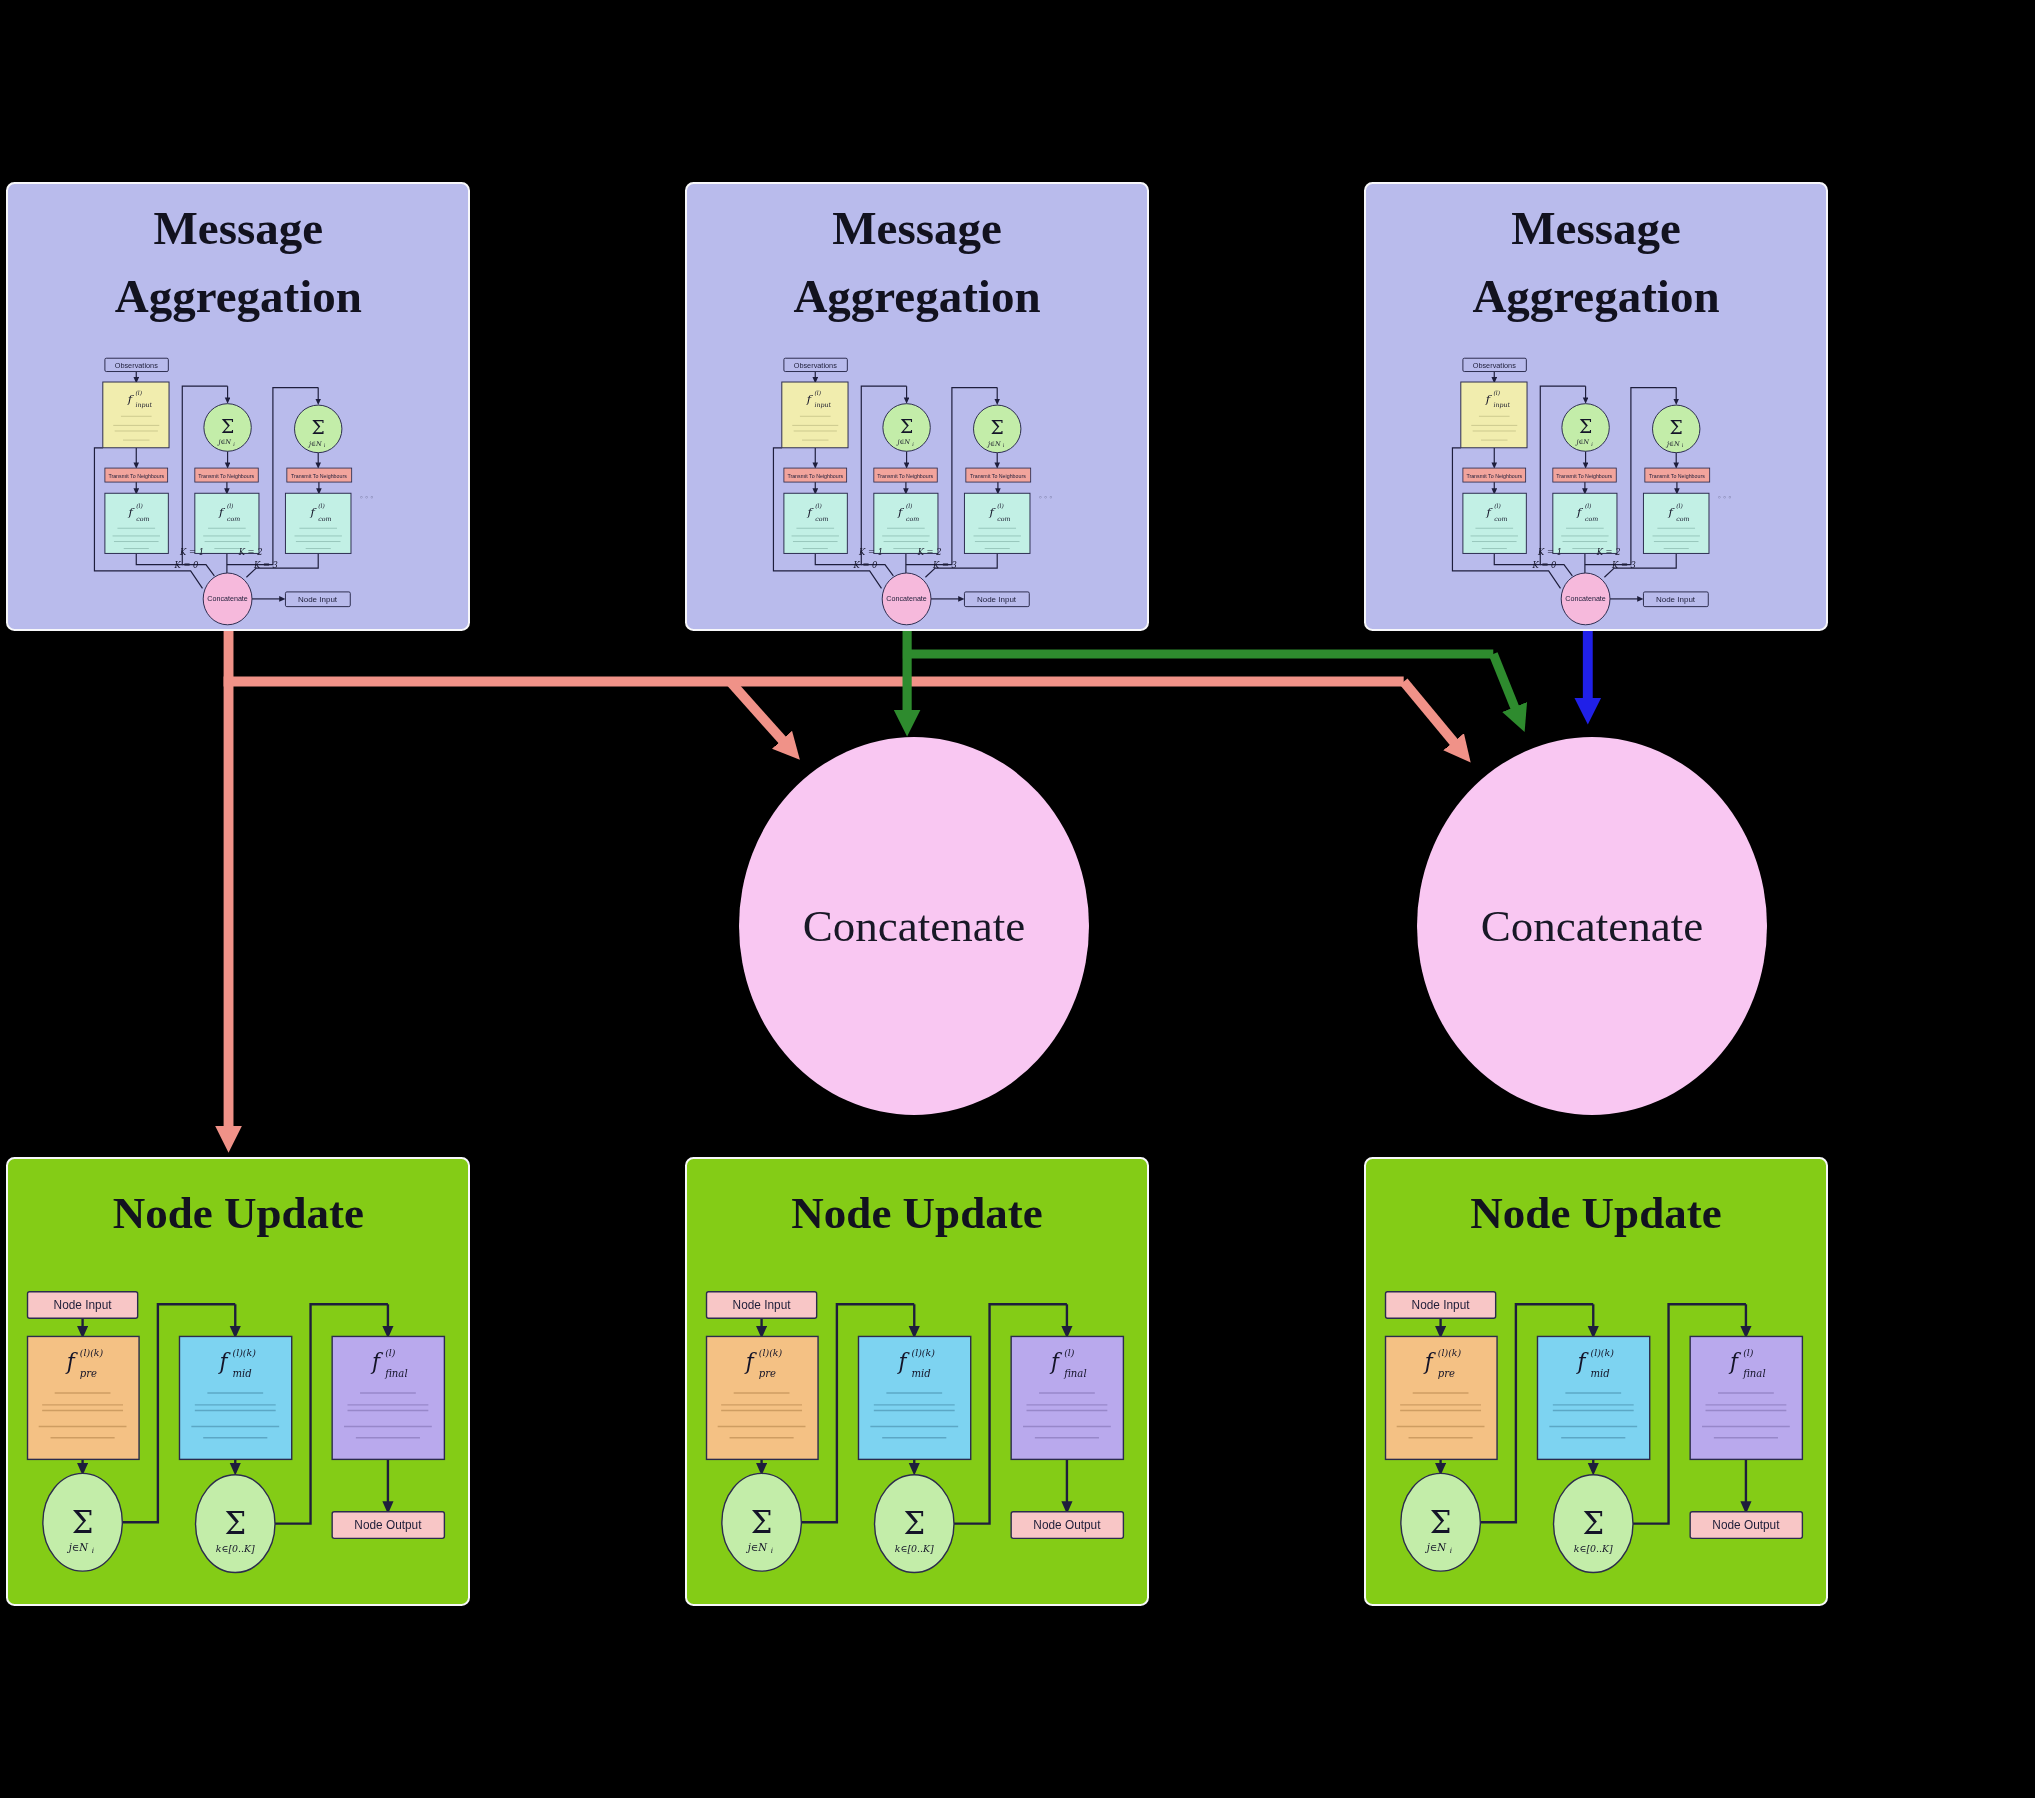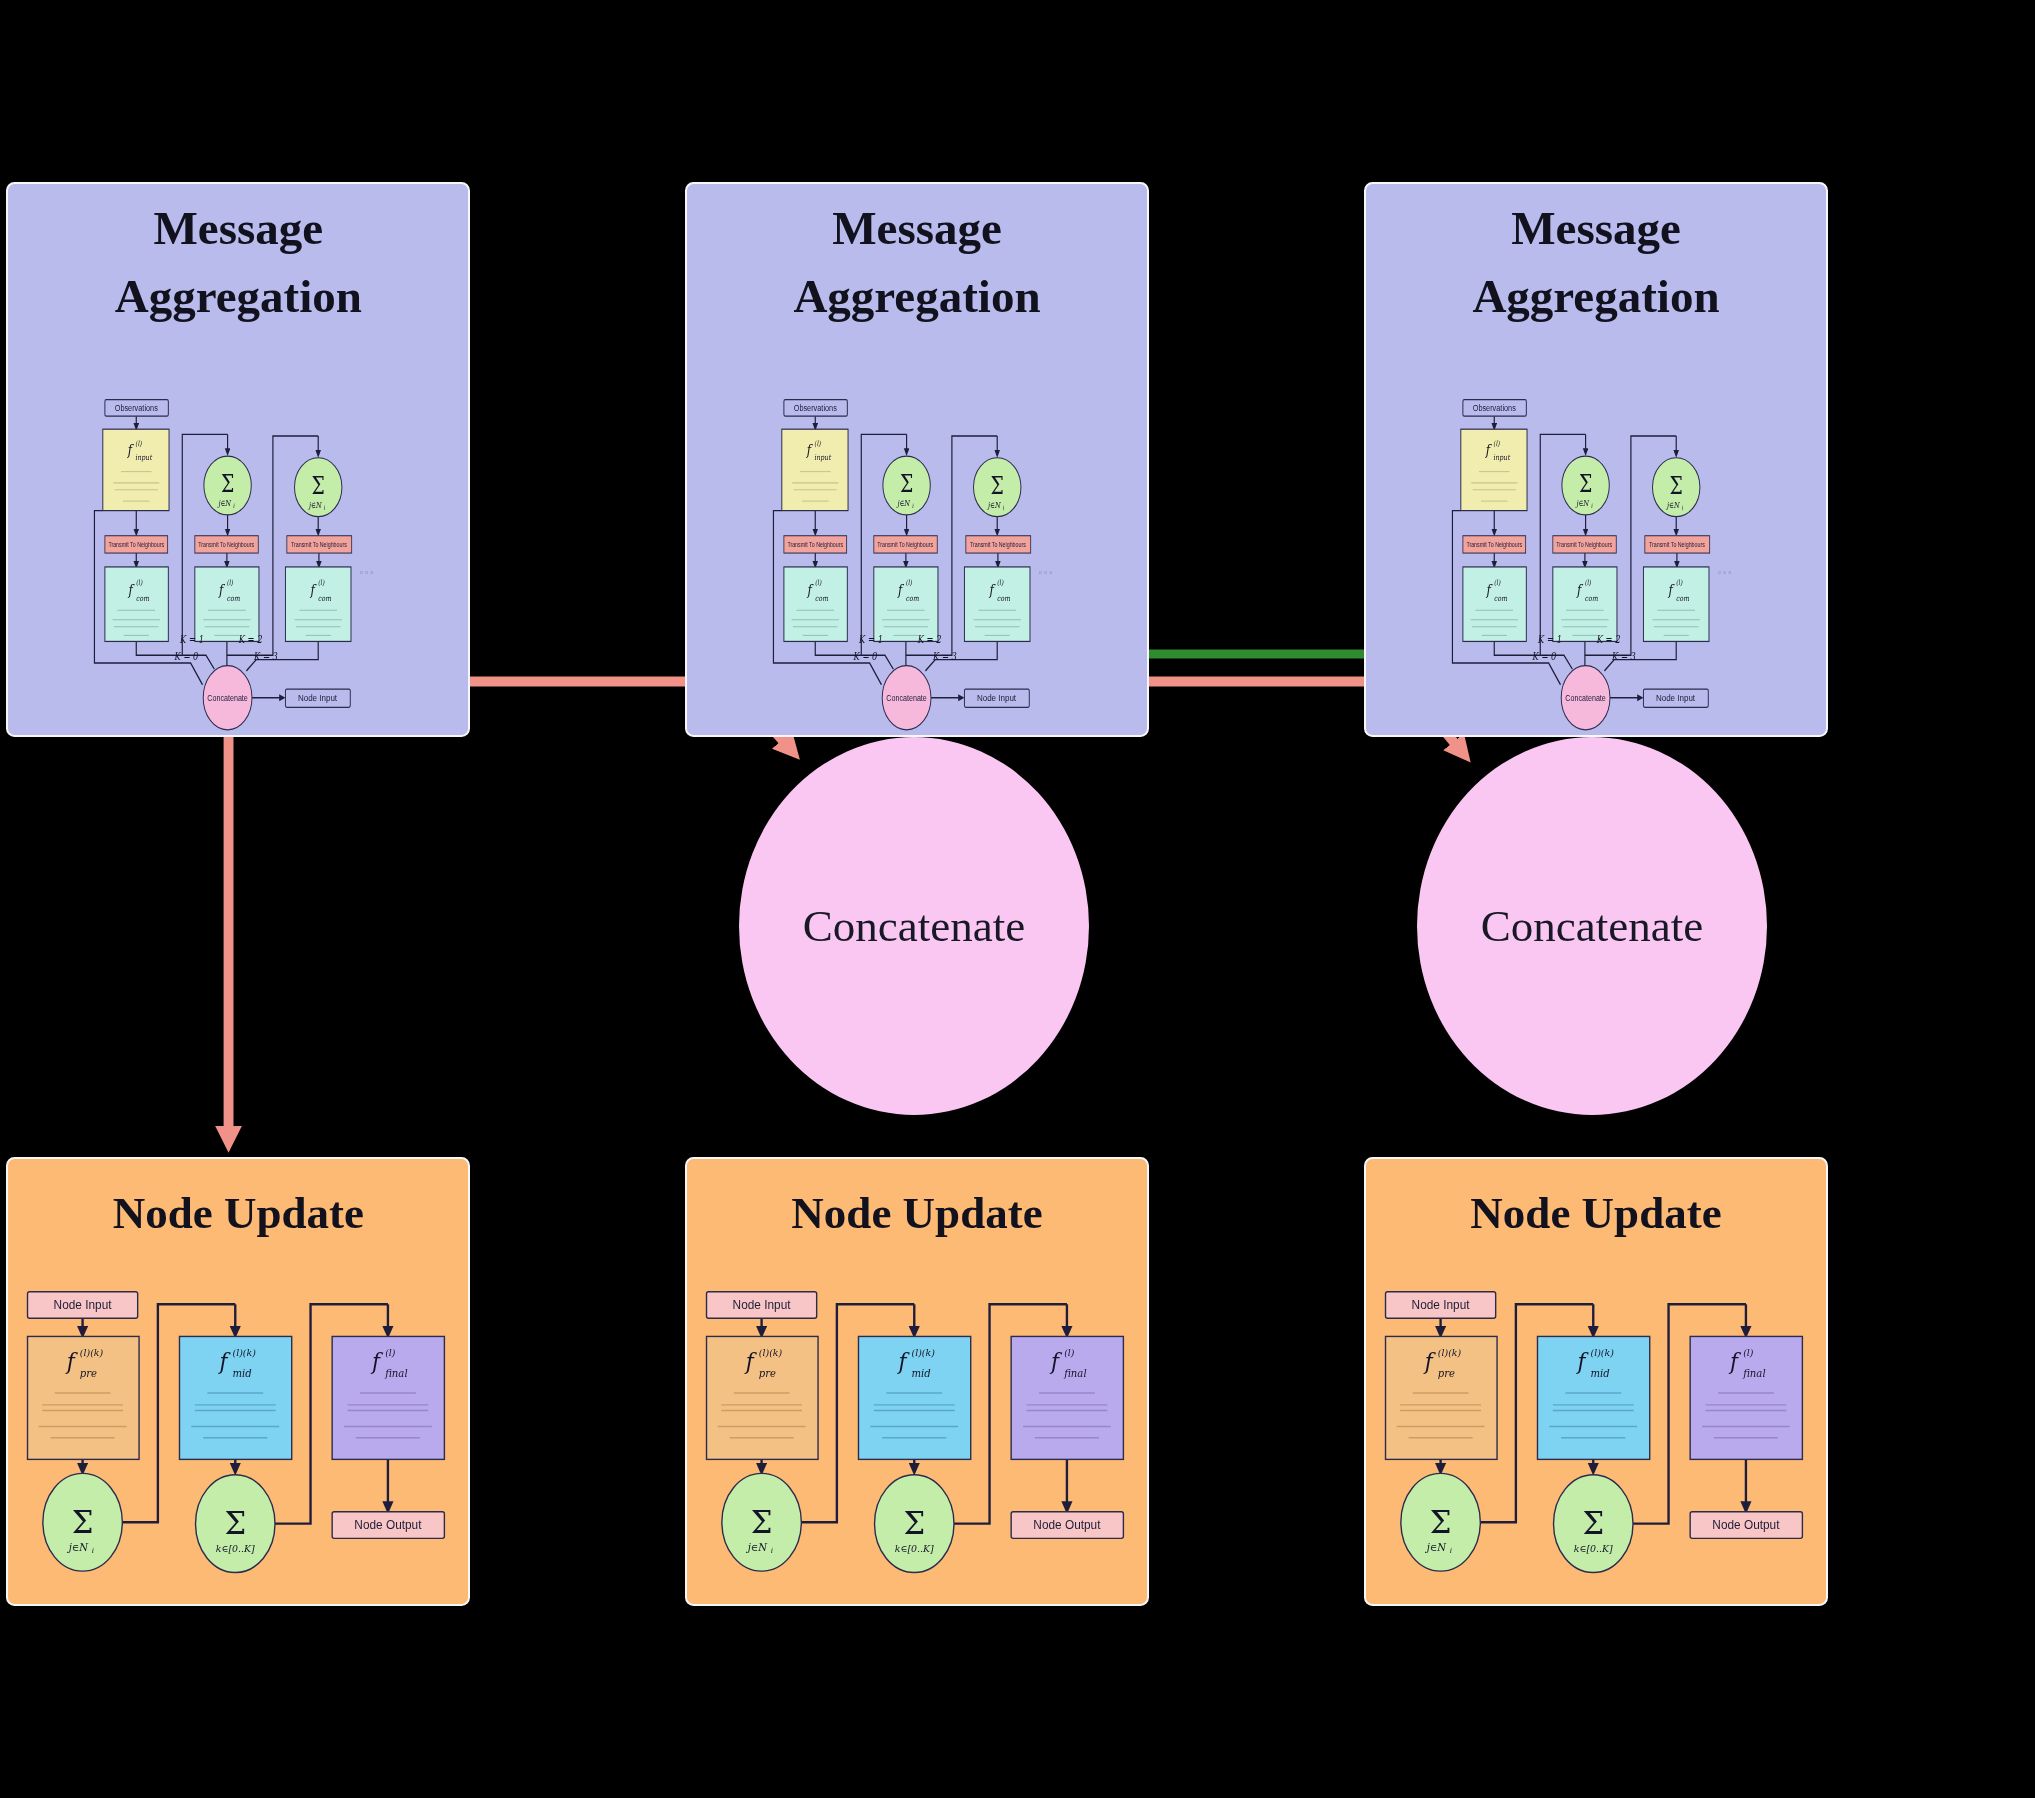--- a/index.html
+++ b/index.html
@@ -1,21 +1,21 @@
 <!DOCTYPE html>
 <html style="font-size:11.3px"><head>
 <meta charset="utf-8">
 <style>
   html,body{margin:0;padding:0;background:#000;}
   #stage{position:relative;width:2035px;height:1799px;background:#000;overflow:hidden;
          font-family:"Liberation Sans",sans-serif;}
   .block{position:absolute;width:464px;box-sizing:border-box;border:2.8px solid #f7f7fa;
          border-radius:8.5px;}
-  .ma{background:#b9bbec;height:555px;top:182px;}
-  .nu{background:#fdba74;height:449px;top:1157px;}
+  .ma{background:#b9bbec;height:449px;top:182px;}
+  .nu{background:#84cc16;height:449px;top:1157px;}
   .b1{left:6.3px;} .b2{left:685px;} .b3{left:1364px;}
   .block-title{position:absolute;left:0;right:0;text-align:center;color:#12121f;
          font-family:"Liberation Serif",serif;font-weight:700;}
   .ma .block-title{top:10px;font-size:47px;line-height:68px;}
   .nu .block-title{top:30px;font-size:45px;line-height:49px;}
   .mini{position:absolute;left:0;top:0;width:458px;height:100%;}
   .concat-node{position:absolute;width:350px;height:378px;top:737px;background:#f9c7f2;
          border-radius:50%;display:flex;align-items:center;justify-content:center;}
   .concat-node span{font-family:"Liberation Serif",serif;font-size:45px;color:#181826;}
   .cn1{left:739px;} .cn2{left:1417px;}

